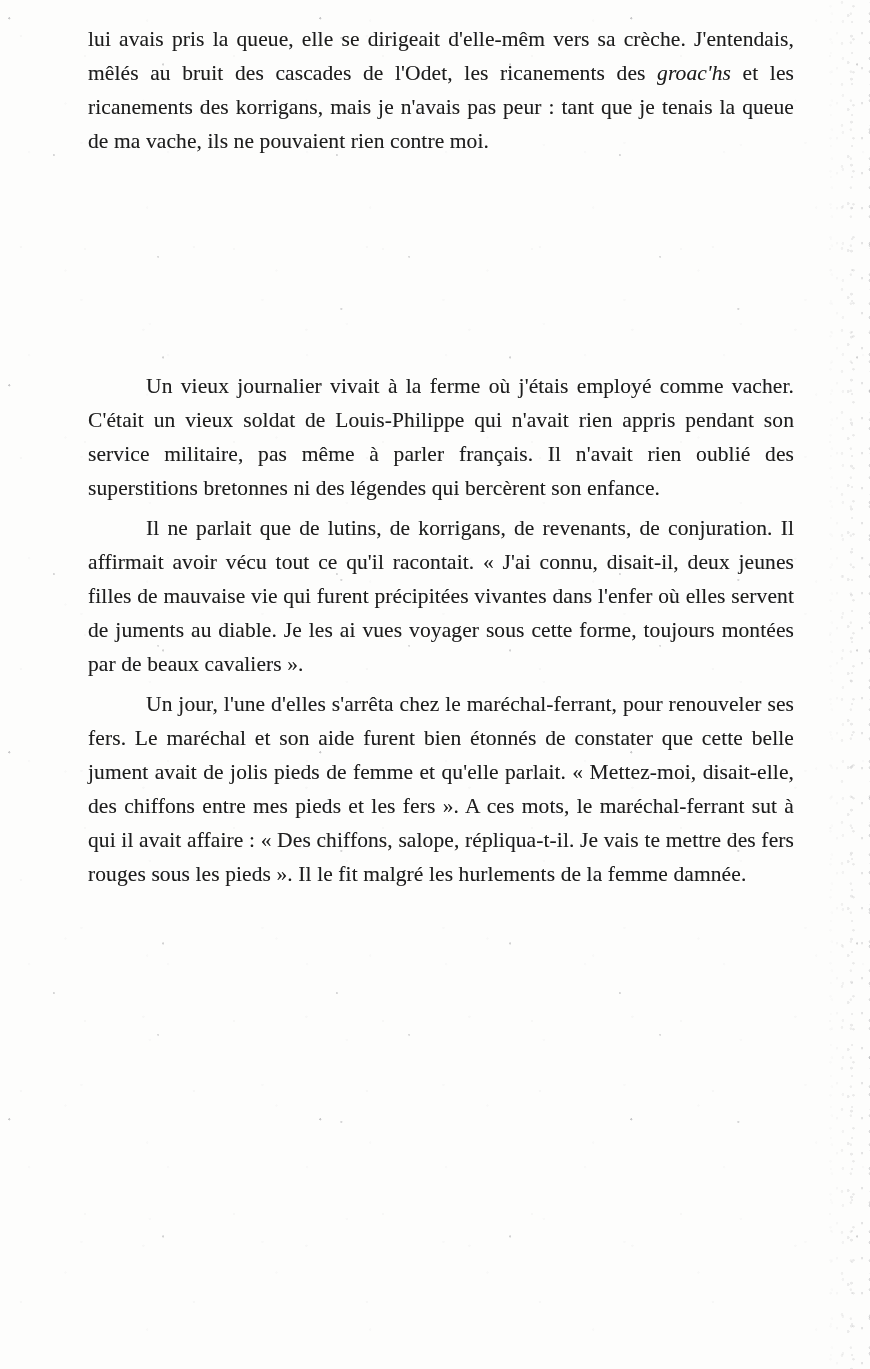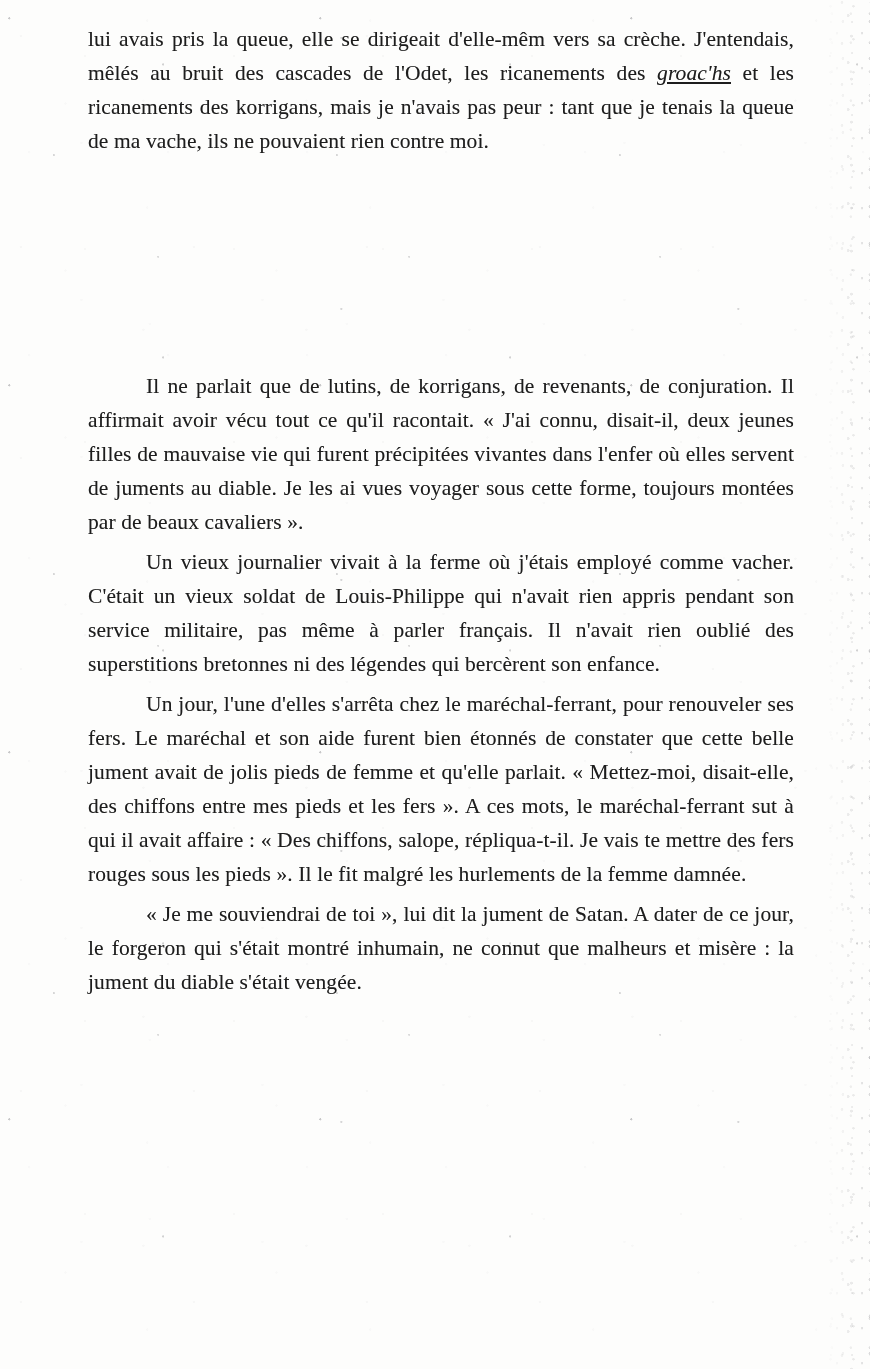--- a/index.html
+++ b/index.html
@@ -93,40 +93,39 @@
 
   .block-top    { top: 22px; }
   .block-bottom { top: 369px; }
 
   p {
     margin: 0 0 6px 0;
     text-indent: 58px;
   }
   p:last-child { margin-bottom: 0; }
 
-  .ital { font-style: italic; text-decoration: underline; }
+  .ital { font-style: italic; }
 
   
   .text-block p {
     text-shadow: 0 0 .35px rgba(0,0,0,.30);
   }
 </style>
 </head>
 <body>
 
 <div class="page">
 
   <div class="grain"></div>
   <div class="dust"></div>
   <div class="edge-speckle"></div>
 
   <div class="text-block block-top">
       <p style="text-indent: 0px;"><span>lui avais pris la queue, elle se dirigeait d'elle-mêm vers sa crèche. J'entendais, mêlés au bruit des cascades de l'Odet, les ricanements des </span><span class="ital">groac'hs</span><span> et les ricanements des korrigans, mais je n'avais pas peur : tant que je tenais la queue de ma vache, ils ne pouvaient rien contre moi.</span></p>
     </div>
 
   <div class="text-block block-bottom">
+      <p><span>Un vieux journalier vivait à la ferme où j'étais employé comme vacher. C'était un vieux soldat de Louis-Philippe qui n'avait rien appris pendant son service militaire, pas même à parler français. Il n'avait rien oublié des superstitions bretonnes ni des légendes qui bercèrent son enfance.</span></p>
       <p><span>Il ne parlait que de lutins, de korrigans, de revenants, de conjuration. Il affirmait avoir vécu tout ce qu'il racontait. « J'ai connu, disait-il, deux jeunes filles de mauvaise vie qui furent précipitées vivantes dans l'enfer où elles servent de juments au diable. Je les ai vues voyager sous cette forme, toujours montées par de beaux cavaliers ».</span></p>
-      <p><span>Un vieux journalier vivait à la ferme où j'étais employé comme vacher. C'était un vieux soldat de Louis-Philippe qui n'avait rien appris pendant son service militaire, pas même à parler français. Il n'avait rien oublié des superstitions bretonnes ni des légendes qui bercèrent son enfance.</span></p>
       <p><span>Un jour, l'une d'elles s'arrêta chez le maréchal-ferrant, pour renouveler ses fers. Le maréchal et son aide furent bien étonnés de constater que cette belle jument avait de jolis pieds de femme et qu'elle parlait. « Mettez-moi, disait-elle, des chiffons entre mes pieds et les fers ». A ces mots, le maréchal-ferrant sut à qui il avait affaire : « Des chiffons, salope, répliqua-t-il. Je vais te mettre des fers rouges sous les pieds ». Il le fit malgré les hurlements de la femme damnée.</span></p>
-      <p><span>« Je me souviendrai de toi », lui dit la jument de Satan. A dater de ce jour, le forgeron qui s'était montré inhumain, ne connut que malheurs et misère : la jument du diable s'était vengée.</span></p>
     </div>
 
 </div>
 
 </body></html>

